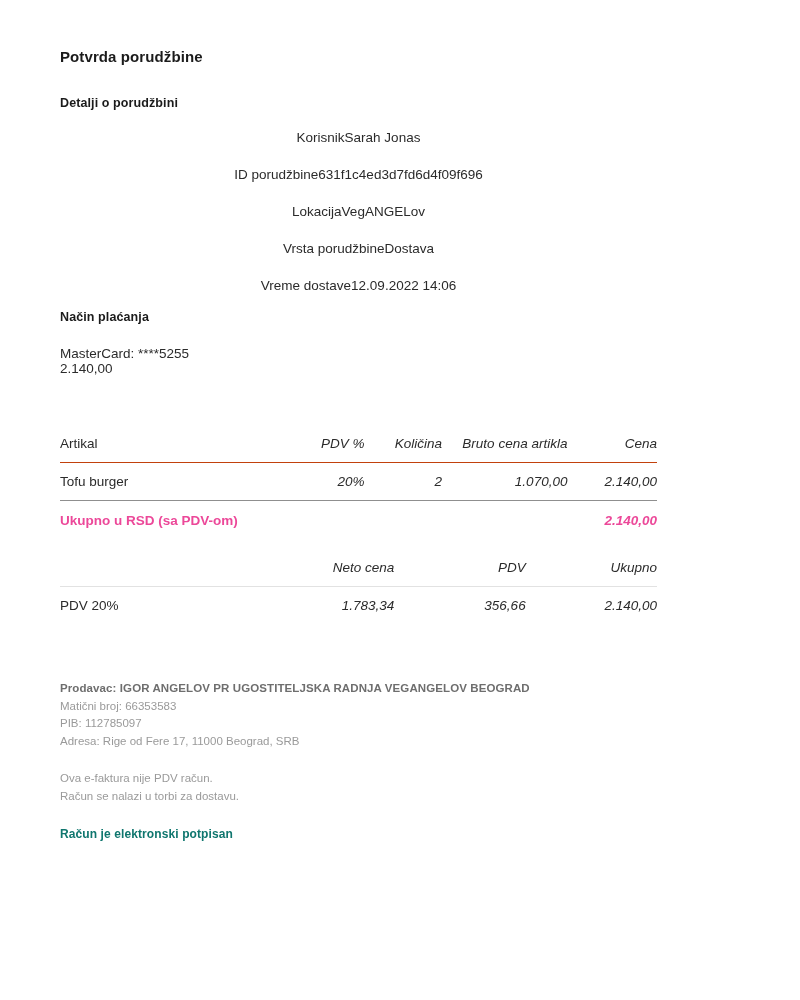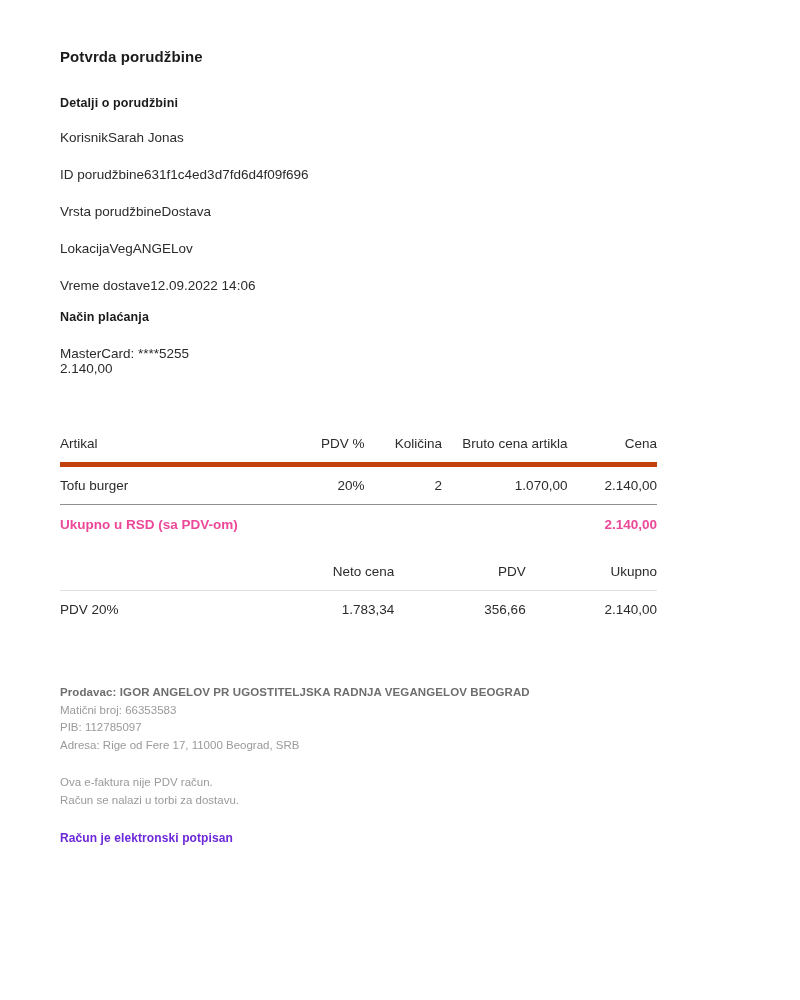--- a/index.html
+++ b/index.html
@@ -32,21 +32,21 @@
   .section-heading {
     font-size: 12.5px;
     font-weight: bold;
     color: #1b1b1b;
     margin: 0;
     letter-spacing: 0.1px;
   }
   .block-details { margin-top: 31px; }
   .detail-row {
     display: flex;
-    justify-content: flex-start;
+    justify-content: center;
     align-items: baseline;
     font-size: 13.5px;
     color: #2b2b2b;
     margin-top: 20px;
     line-height: 1.25;
   }
   .detail-row .k { text-align: left; }
   .detail-row .v { text-align: right; }
 
   .block-payment { margin-top: 16px; }
@@ -72,22 +72,22 @@
     padding: 0 0 11px 0;
     vertical-align: bottom;
     white-space: nowrap;
   }
   table.tbl td {
     padding: 11px 0 11px 0;
     vertical-align: baseline;
     white-space: nowrap;
   }
   .ta-l { text-align: left; }
-  .ta-r { text-align: right; }
-  tr.head-rule th { border-bottom: 5px solid #c2410c; }
+  .ta-r { text-align: right; font-style: italic; }
+  tr.head-rule th { border-bottom: 1px solid #c2410c; }
   tr.item-row td { border-bottom: 1.6px solid #8f8f8f; }
   tr.total-row td {
     font-weight: bold;
     color: #ec4899;
     padding-top: 12px;
     padding-bottom: 0;
     font-size: 13.5px;
   }
 
   .block-vat { margin-top: 32px; }
@@ -109,21 +109,21 @@
   .block-notes {
     margin-top: 20px;
     font-size: 11.5px;
     line-height: 1.52;
     color: #9a9a9a;
   }
   .block-signature {
     margin-top: 22px;
     font-size: 12px;
     font-weight: bold;
-    color: #6d28d9;
+    color: #0f766e;
     letter-spacing: 0.1px;
   }
 </style>
 </head>
 <body>
 
 <div class="page">
 
   <h1 class="doc-title">Potvrda porudžbine</h1>
 
@@ -132,26 +132,26 @@
 
     <div class="detail-row">
       <span class="k">Korisnik</span>
       <span class="v">Sarah Jonas</span>
     </div>
     <div class="detail-row">
       <span class="k">ID porudžbine</span>
       <span class="v">631f1c4ed3d7fd6d4f09f696</span>
     </div>
     <div class="detail-row">
+      <span class="k">Lokacija</span>
+      <span class="v">VegANGELov</span>
+    </div>
+    <div class="detail-row">
       <span class="k">Vrsta porudžbine</span>
       <span class="v">Dostava</span>
-    </div>
-    <div class="detail-row">
-      <span class="k">Lokacija</span>
-      <span class="v">VegANGELov</span>
     </div>
     <div class="detail-row">
       <span class="k">Vreme dostave</span>
       <span class="v">12.09.2022 14:06</span>
     </div>
   </div>
 
   <div class="block-payment">
     <div class="section-heading">Način plaćanja</div>
     <div class="payment-row">

